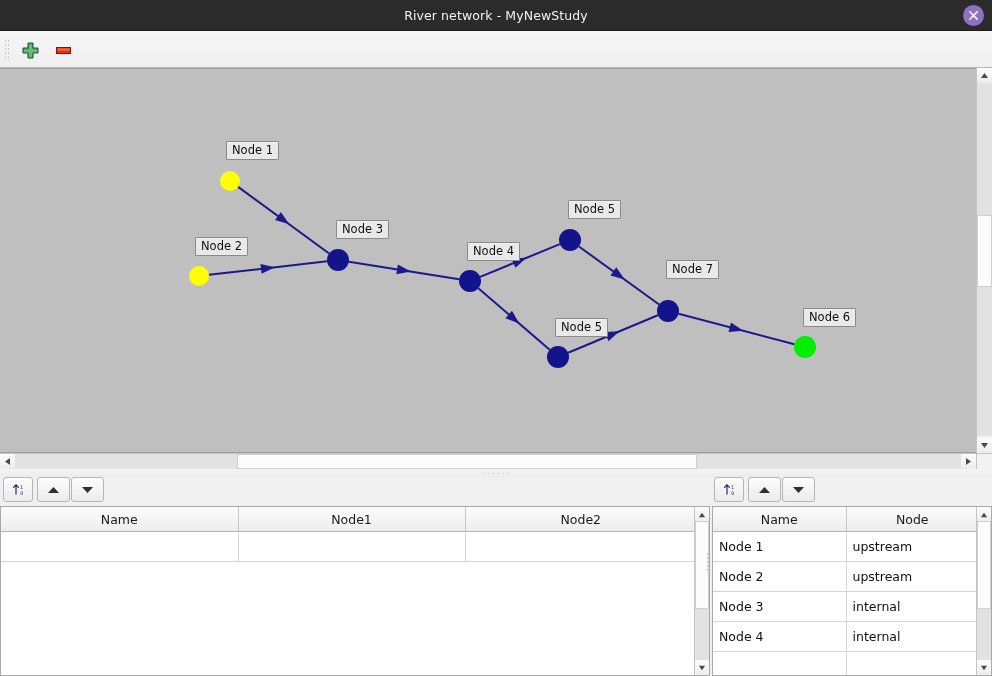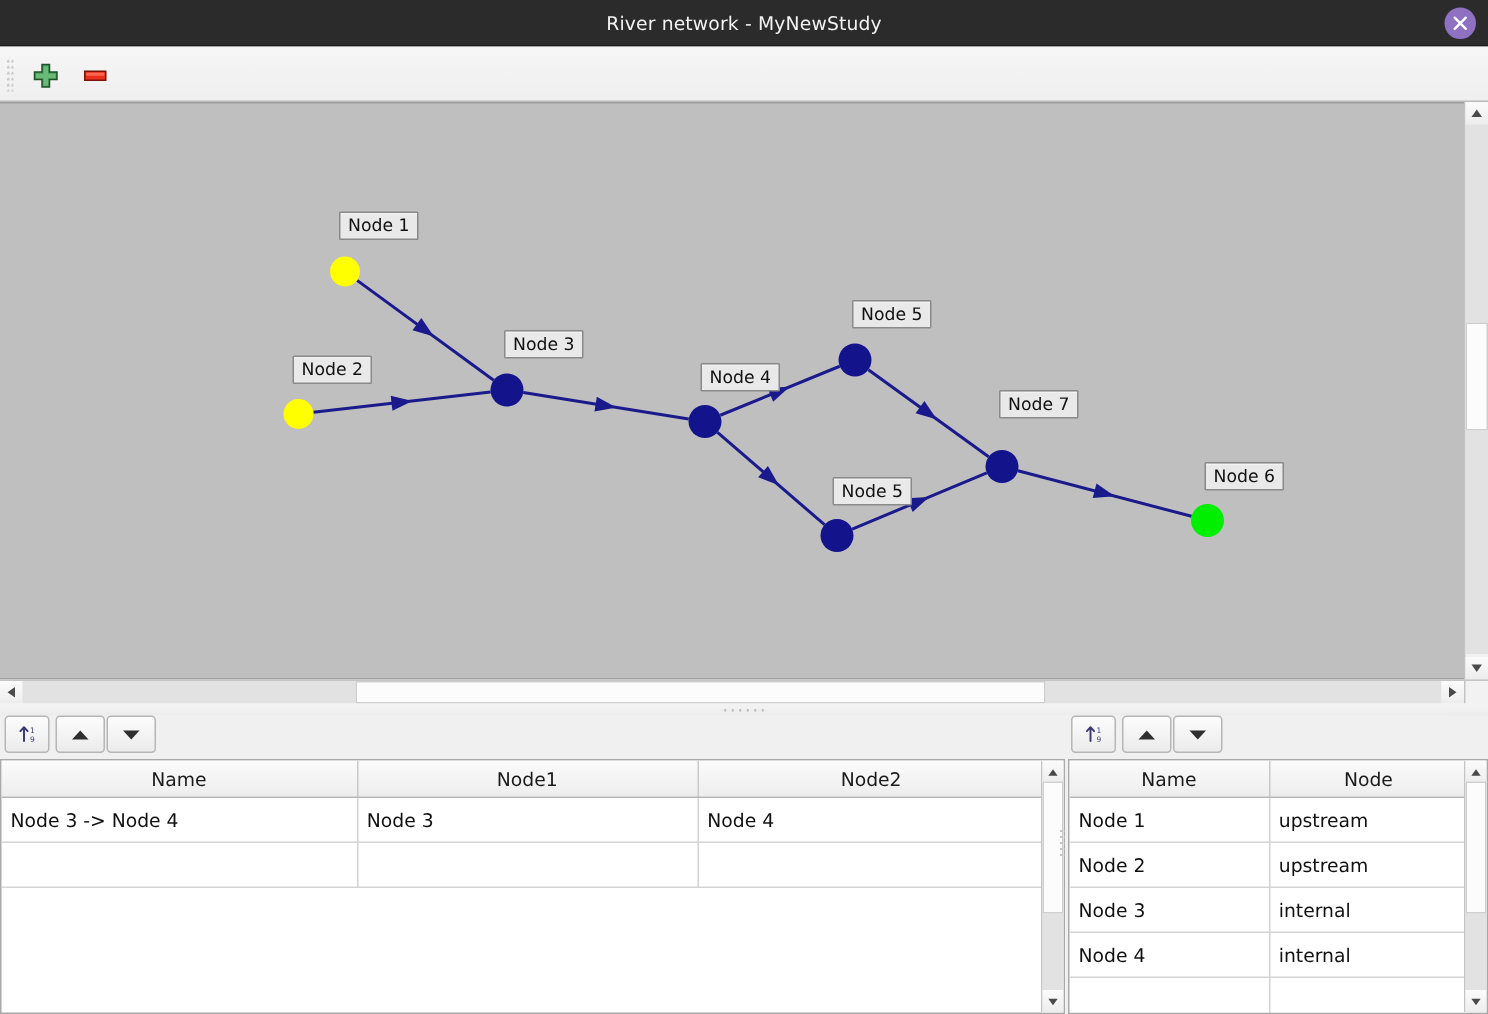--- a/index.html
+++ b/index.html
@@ -372,25 +372,20 @@
             </colgroup>
             <thead>
                 <tr>
                   <th>Name</th>
                   <th>Node1</th>
                   <th>Node2</th>
                 </tr>
               </thead>
             <tbody>
                 <tr>
-                  <td>Node 3 -&gt; Node 4</td>
-                  <td>Node 3</td>
-                  <td>Node 4</td>
-                </tr>
-                <tr>
                   <td></td>
                   <td></td>
                   <td></td>
                 </tr>
               </tbody>
           </table>
         </div>
         <div class="tbl-vscroll">
           <div class="sb-arrow" style="left:0;top:0;width:14px;">
             <svg width="8" height="8" viewBox="0 0 9 9">

